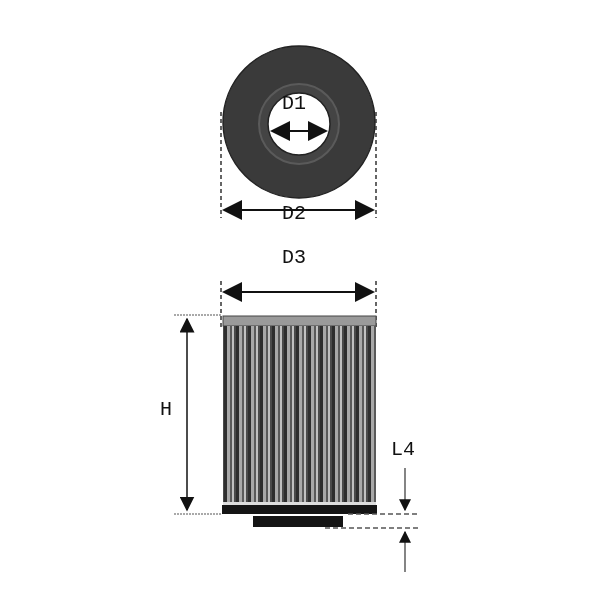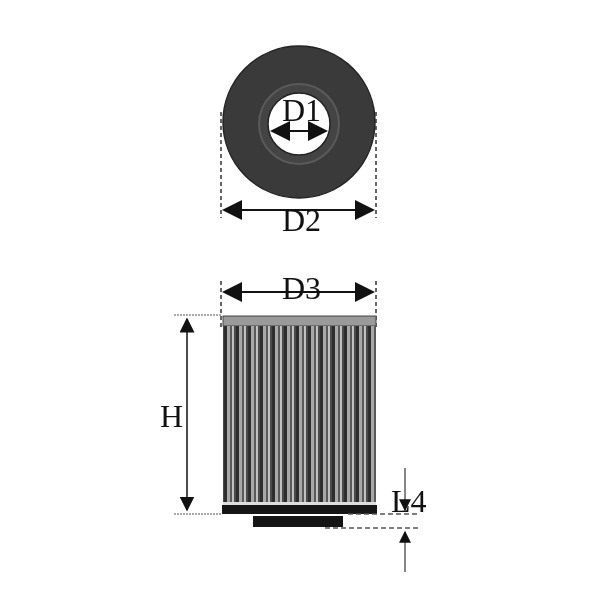--- a/index.html
+++ b/index.html
@@ -1,18 +1,18 @@
 <!DOCTYPE html>
 <html><head>
   <meta charset="utf-8">
   <style>
     html, body { margin: 0; padding: 0; background: #ffffff; }
     body { width: 600px; height: 600px; position: relative; overflow: hidden; }
     .diagram { position: absolute; left: 0; top: 0; width: 600px; height: 600px; }
-    .lbl { position: absolute; font-family: Liberation Serif, serif; font-size: 32px; color: #111111; line-height: 1; }
+    .lbl { position: absolute; font-family: Liberation Mono, monospace; font-size: 20px; color: #111111; line-height: 1; }
   </style>
 </head>
 <body>
 
 <div class="diagram">
   <svg width="600" height="600" viewBox="0 0 600 600" xmlns="http://www.w3.org/2000/svg">
     <defs>
       <pattern id="pleats" x="224" y="0" width="12" height="600" patternUnits="userSpaceOnUse">
         <rect x="0" y="0" width="12" height="600" fill="#7a7a7a"></rect>
         <rect x="0" y="0" width="3" height="600" fill="#2e2e2e"></rect>
@@ -55,16 +55,16 @@
     <line x1="187" y1="319" x2="187" y2="510" stroke="#111" stroke-width="1.5" marker-start="url(#arrow)" marker-end="url(#arrow)"></line>
 
     <line x1="348" y1="514" x2="418" y2="514" stroke="#555" stroke-width="1.5" stroke-dasharray="5,3"></line>
     <line x1="325" y1="528" x2="418" y2="528" stroke="#555" stroke-width="1.5" stroke-dasharray="5,3"></line>
     <line x1="405" y1="468" x2="405" y2="510" stroke="#333" stroke-width="1.2" marker-end="url(#arrow)"></line>
     <line x1="405" y1="572" x2="405" y2="532" stroke="#333" stroke-width="1.2" marker-end="url(#arrow)"></line>
   </svg>
 
   <div class="lbl" style="left:282px; top:94px;">D1</div>
   <div class="lbl" style="left:282px; top:204px;">D2</div>
-  <div class="lbl" style="left:282px; top:272px;">D3</div>
+  <div class="lbl" style="left:282px; top:248px;">D3</div>
   <div class="lbl" style="left:160px; top:400px;">H</div>
-  <div class="lbl" style="left:391px; top:440px;margin-top:45px;">L4</div>
+  <div class="lbl" style="left:391px; top:440px;">L4</div>
 </div>
 
 </body></html>

